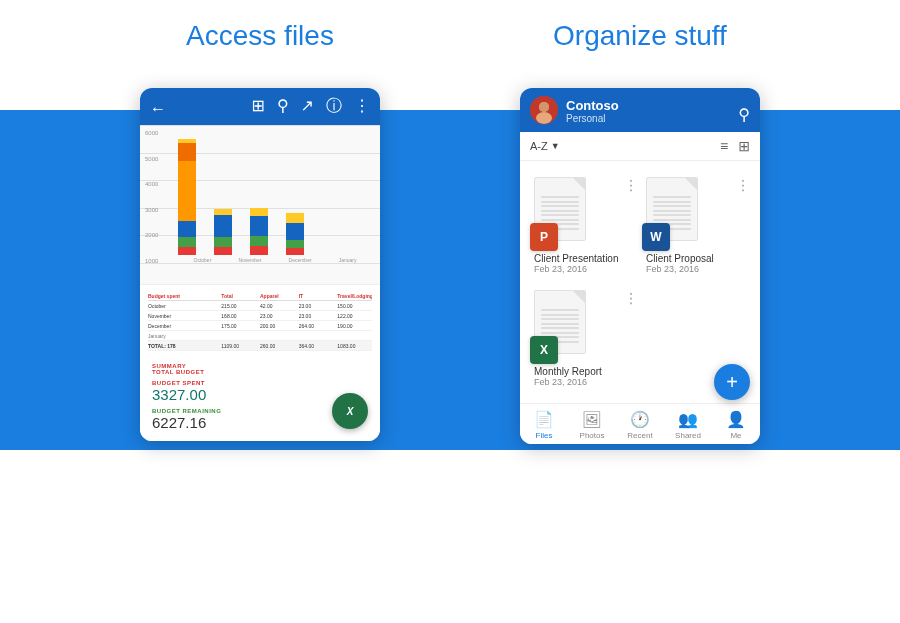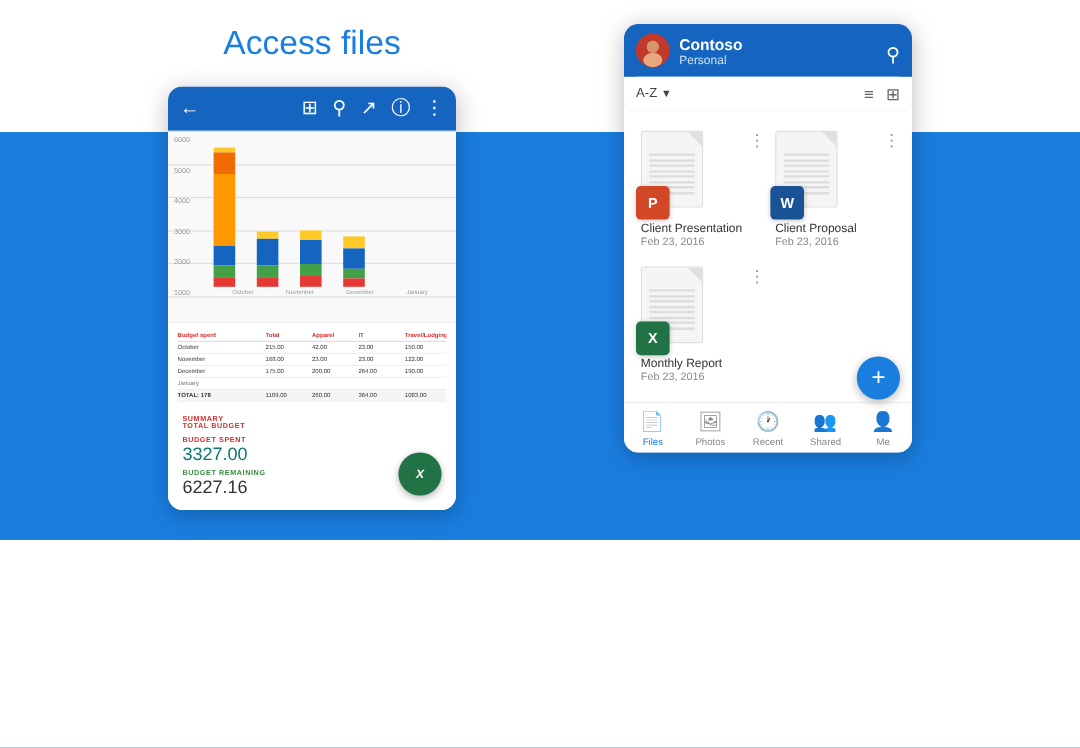--- a/index.html
+++ b/index.html
@@ -41,21 +41,21 @@
       display: flex;
       flex-direction: column;
       align-items: center;
       width: 320px;
     }
 
     .section-title {
       font-size: 28px;
       color: #1a7ee0;
       font-weight: 300;
-      margin-bottom: 20px;
+      margin-bottom: 36px;
       text-align: center;
     }
 
     
     .phone {
       width: 240px;
       background: #fff;
       border-radius: 12px;
       overflow: hidden;
       box-shadow: 0 4px 20px rgba(0,0,0,0.25);
@@ -246,21 +246,20 @@
       font-size: 16px;
     }
 
     .sort-bar {
       display: flex;
       align-items: center;
       justify-content: space-between;
       padding: 6px 10px;
       border-bottom: 1px solid #eee;
       background: #fff;
-      border-radius: 11px;
     }
     .sort-label {
       font-size: 11px;
       color: #444;
       display: flex;
       align-items: center;
       gap: 3px;
     }
     .sort-icons {
       display: flex;
@@ -550,20 +549,21 @@
         <div class="summary-remaining-amount">6227.16</div>
       </div>
 
       <div class="fab-excel">
         <span style="font-size:10px; font-style:italic; font-weight:bold;">X</span>
       </div>
     </div>
   </div>
 
   <div class="section">
+    <div class="section-title" style="color:#1a7ee0;">Organize stuff</div>
 
     <div class="phone" style="position:relative;">
 
       <div class="phone-header-blue2">
         <div class="avatar">
 
           <svg width="28" height="28" viewBox="0 0 28 28">
             <circle cx="14" cy="14" r="14" fill="#c0392b"></circle>
             <circle cx="14" cy="11" r="5" fill="#e8a87c"></circle>
             <ellipse cx="14" cy="22" rx="8" ry="6" fill="#e8a87c"></ellipse>

